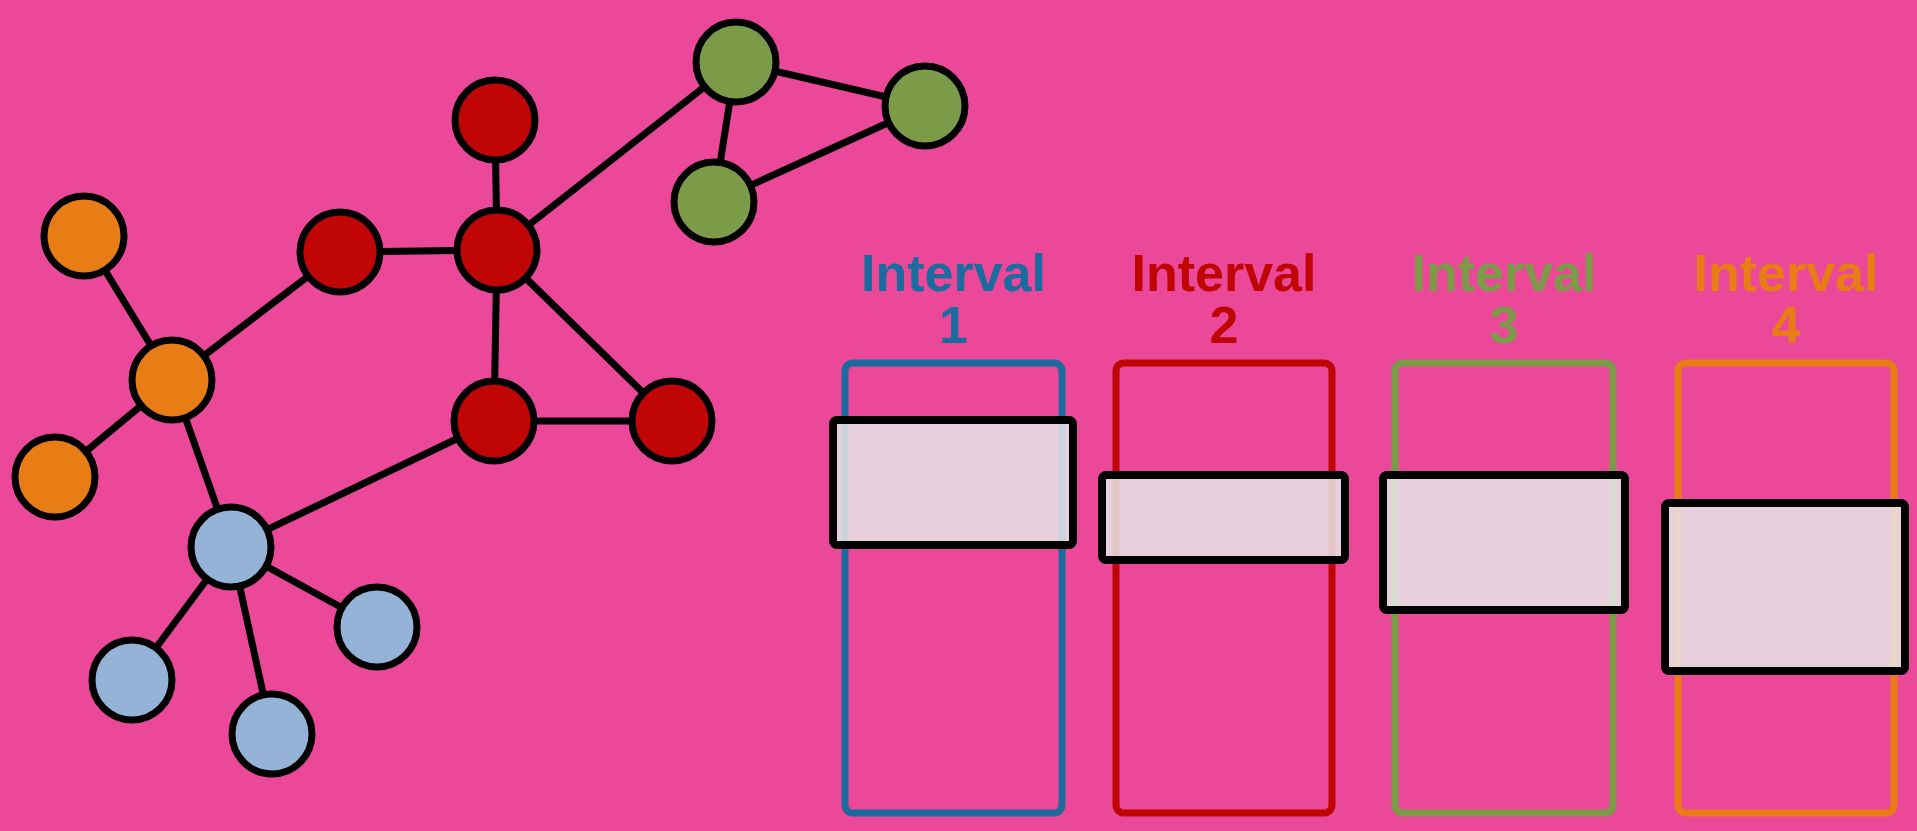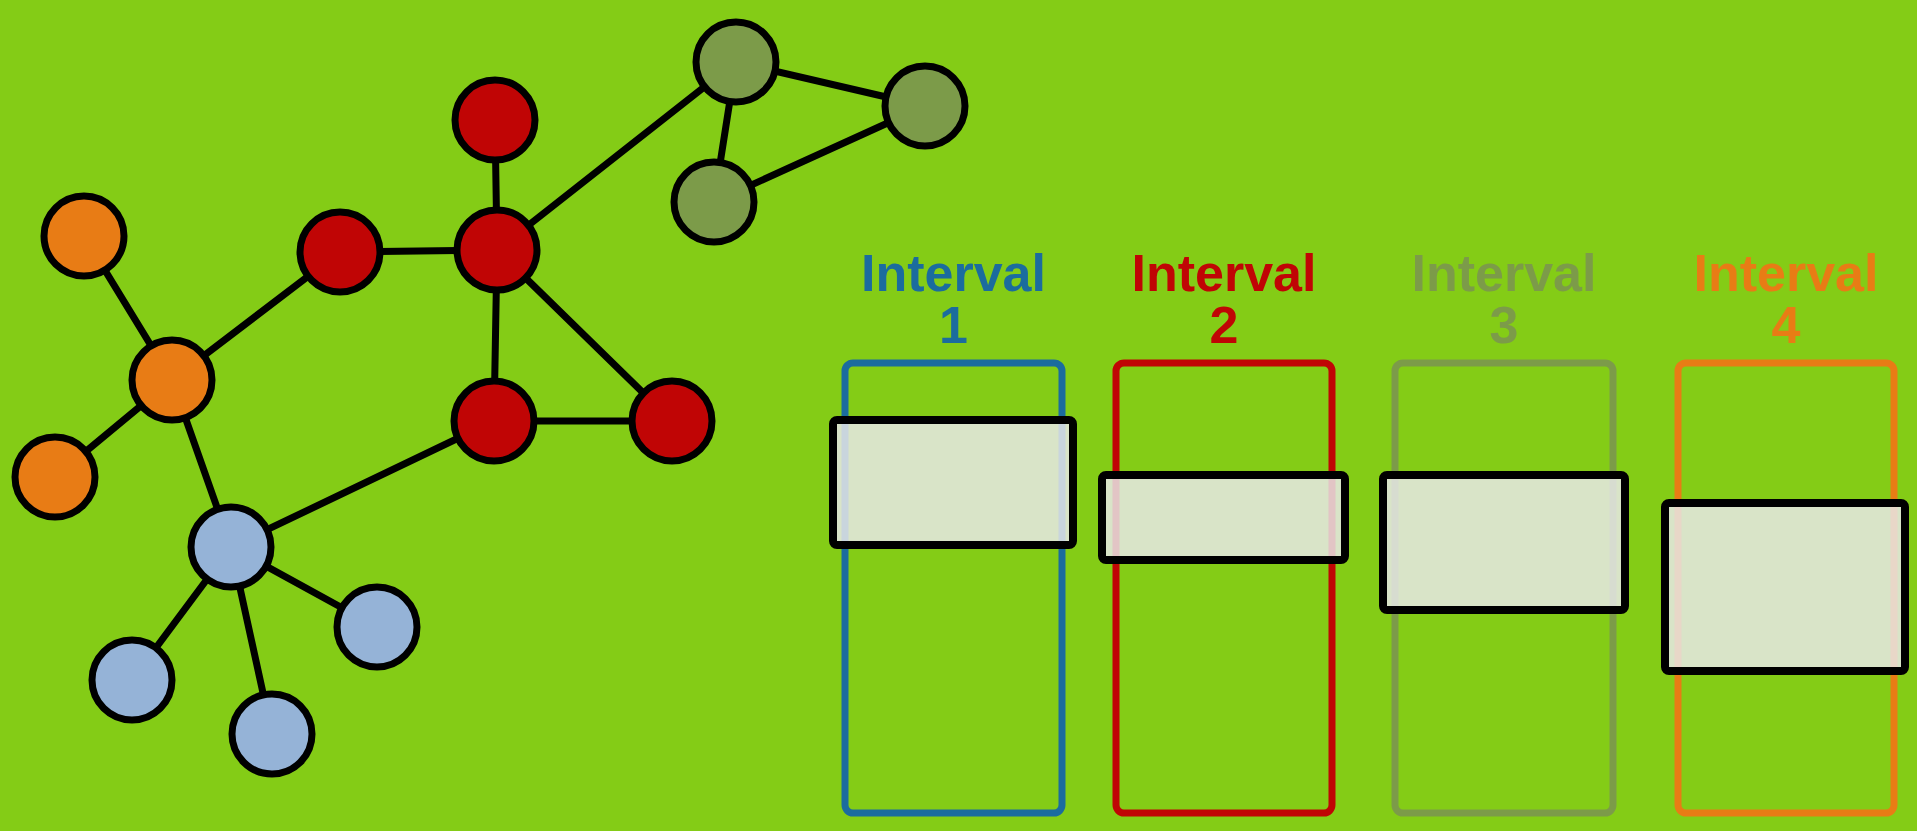--- a/index.html
+++ b/index.html
@@ -1,20 +1,20 @@
 <!DOCTYPE html>
 <html><head>
 <meta charset="utf-8">
 <style>
   html, body { margin: 0; padding: 0; background: #ffffff; }
   .canvas {
     position: relative;
     width: 1917px;
     height: 831px;
-    background: #84cc16;
+    background: #ec4899;
     overflow: hidden;
     font-family: "Liberation Sans", sans-serif;
     text-align: center;
   }
   svg { display: block; }
   .interval-title {
     font-family: "Liberation Sans", sans-serif;
     font-weight: bold;
     font-size: 52px;
     text-anchor: middle;

